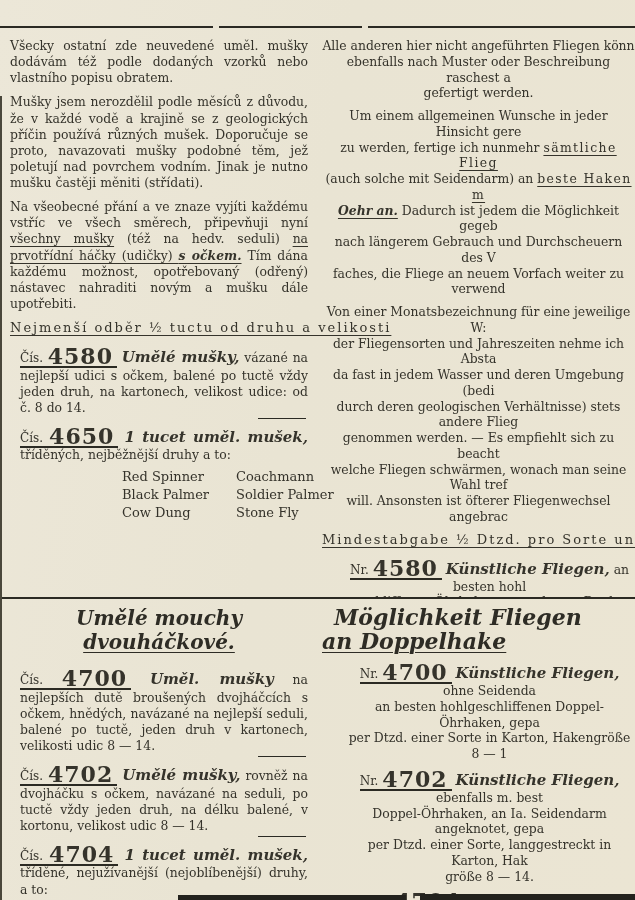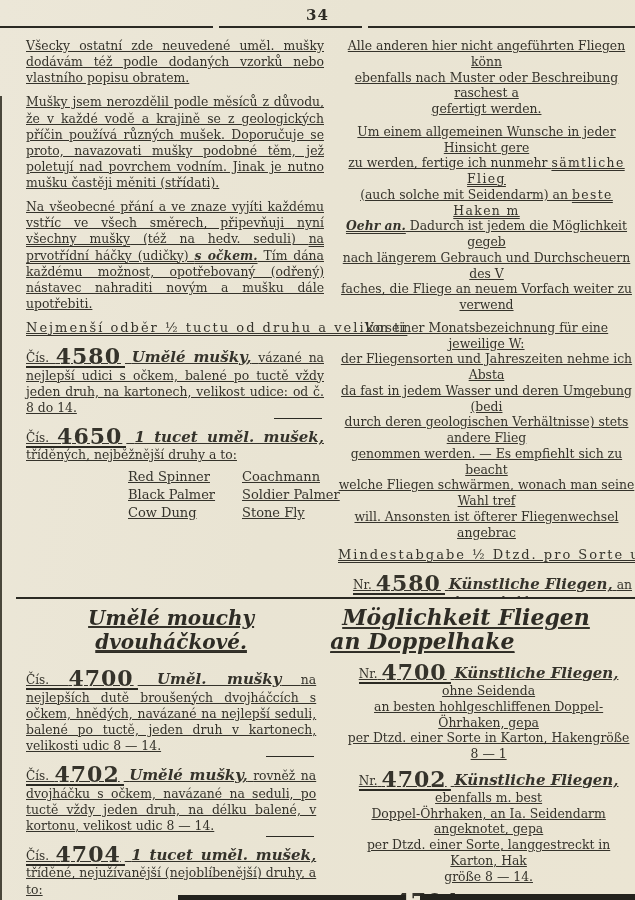--- a/index.html
+++ b/index.html
@@ -7,35 +7,35 @@
     position:relative;width:635px;height:900px;overflow:hidden;
     background:linear-gradient(100deg,#ece7d8 0%,#e9e4d3 45%,#ebe5d3 100%);
     font-family:"DejaVu Serif",serif;color:#35332b;
   }
   .page-number{position:absolute;top:6px;left:0;right:0;text-align:center;
     font-size:15px;font-weight:bold;letter-spacing:1px;color:#2e2c25;}
   .hr-seg{position:absolute;top:26px;height:2px;background:#2b2a23;}
   .hr-a{left:0;width:213px;}
   .hr-b{left:219px;width:143px;}
   .hr-c{left:368px;right:0;}
-  .content{position:absolute;top:38px;left:16px;right:0;text-decoration:underline;}
+  .content{position:absolute;top:38px;left:0;right:0;}
   .row{display:flex;overflow:hidden;}
   .row-top{height:559px;}
   .row-bottom{height:301px;}
   .divider{height:2px;background:#2b2a23;}
   .col{box-sizing:border-box;}
   .col.left{width:298px;margin-left:10px;}
   .col.right{width:313px;margin-left:14px;overflow:hidden;}
   .par{font-size:12.4px;line-height:1.3;margin:0 0 8px 0;text-align:justify;}
   .right .par{white-space:pre-line;text-align:center;line-height:1.27;margin:0 0 7px 0;}
   .u{text-decoration:underline;text-underline-offset:3px;text-decoration-thickness:1.3px;}
   .bi{font-weight:bold;font-style:italic;}
   .sp{letter-spacing:1.4px;}
   .note-line{font-size:13px;letter-spacing:2px;margin:2px 0 10px 0;white-space:nowrap;}
-  .item{position:relative;margin:0 0 6px 0;}
+  .item{position:relative;margin:0 0 6px 10px;}
   .item .par{margin-bottom:2px;}
   .right .item{padding-left:12px;}
   .numwrap{border-bottom:2.3px solid #2b2a23;padding:0 4px 1px 0;white-space:nowrap;}
   .cis{font-size:12px;}
   .num{font-size:22px;font-weight:bold;letter-spacing:1px;line-height:1;vertical-align:-2px;}
   .title{font-weight:bold;font-style:italic;font-size:15px;}
   .price-rule{width:48px;border-top:1.6px solid #2b2a23;margin:1px 2px 4px auto;}
   .flies{display:grid;grid-template-columns:102px auto;column-gap:12px;
     width:215px;margin:4px 0 3px 102px;font-size:13px;line-height:1.4;}
   .l-head{font-size:20px;font-weight:bold;font-style:italic;text-align:center;
@@ -44,21 +44,20 @@
   .r-head2{font-size:22px;font-weight:bold;font-style:italic;text-align:left;
     margin:-2px 2px 7px 0;color:#2e2c25;}
   .left-edge{position:absolute;left:0;top:96px;bottom:0;width:2px;background:#4a473b;}
   .bottom-bar1{position:absolute;left:178px;bottom:0;width:228px;height:5px;background:#23221d;}
   .bottom-bar2{position:absolute;left:420px;right:0;bottom:0;height:6px;background:#23221d;}
 </style>
 </head>
 <body>
 
 <div class="page">
-  <div class="page-number">34</div>
   <div class="hr-seg hr-a"></div>
   <div class="hr-seg hr-b"></div>
   <div class="hr-seg hr-c"></div>
 
   <div class="content">
 
     <div class="row row-top">
 
       <div class="col left">
         <p class="par">Všecky ostatní zde neuvedené uměl. mušky dodávám též podle dodaných vzorků nebo vlastního popisu obratem.</p>

